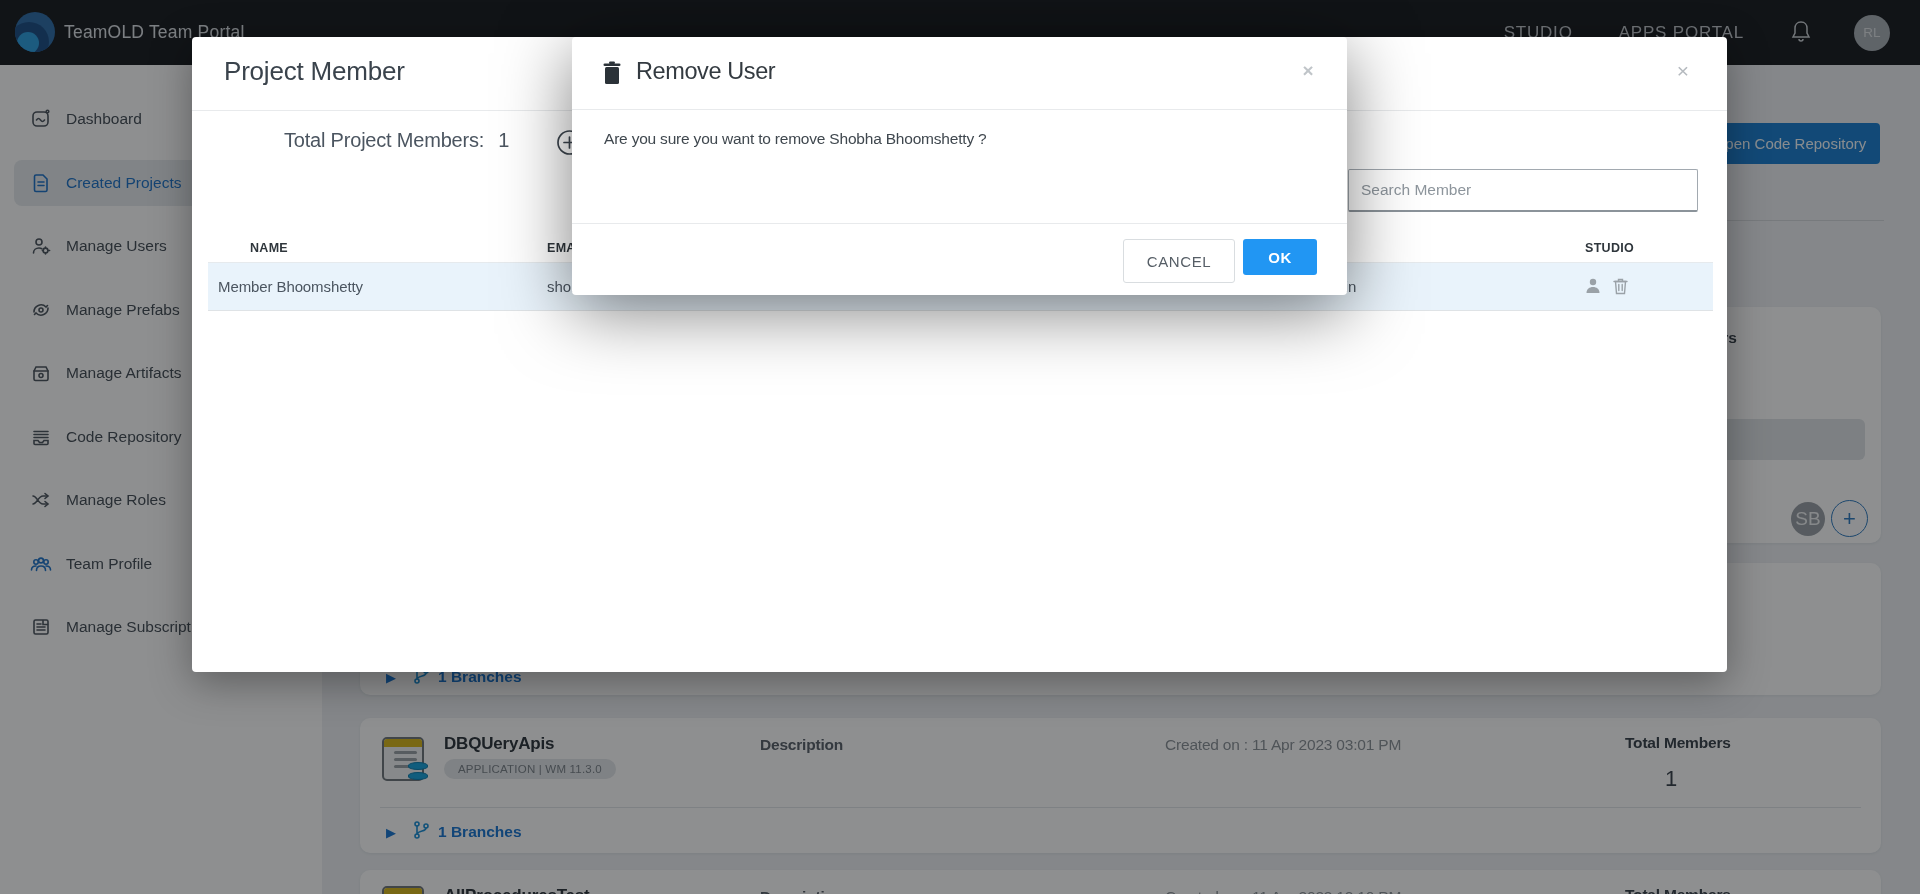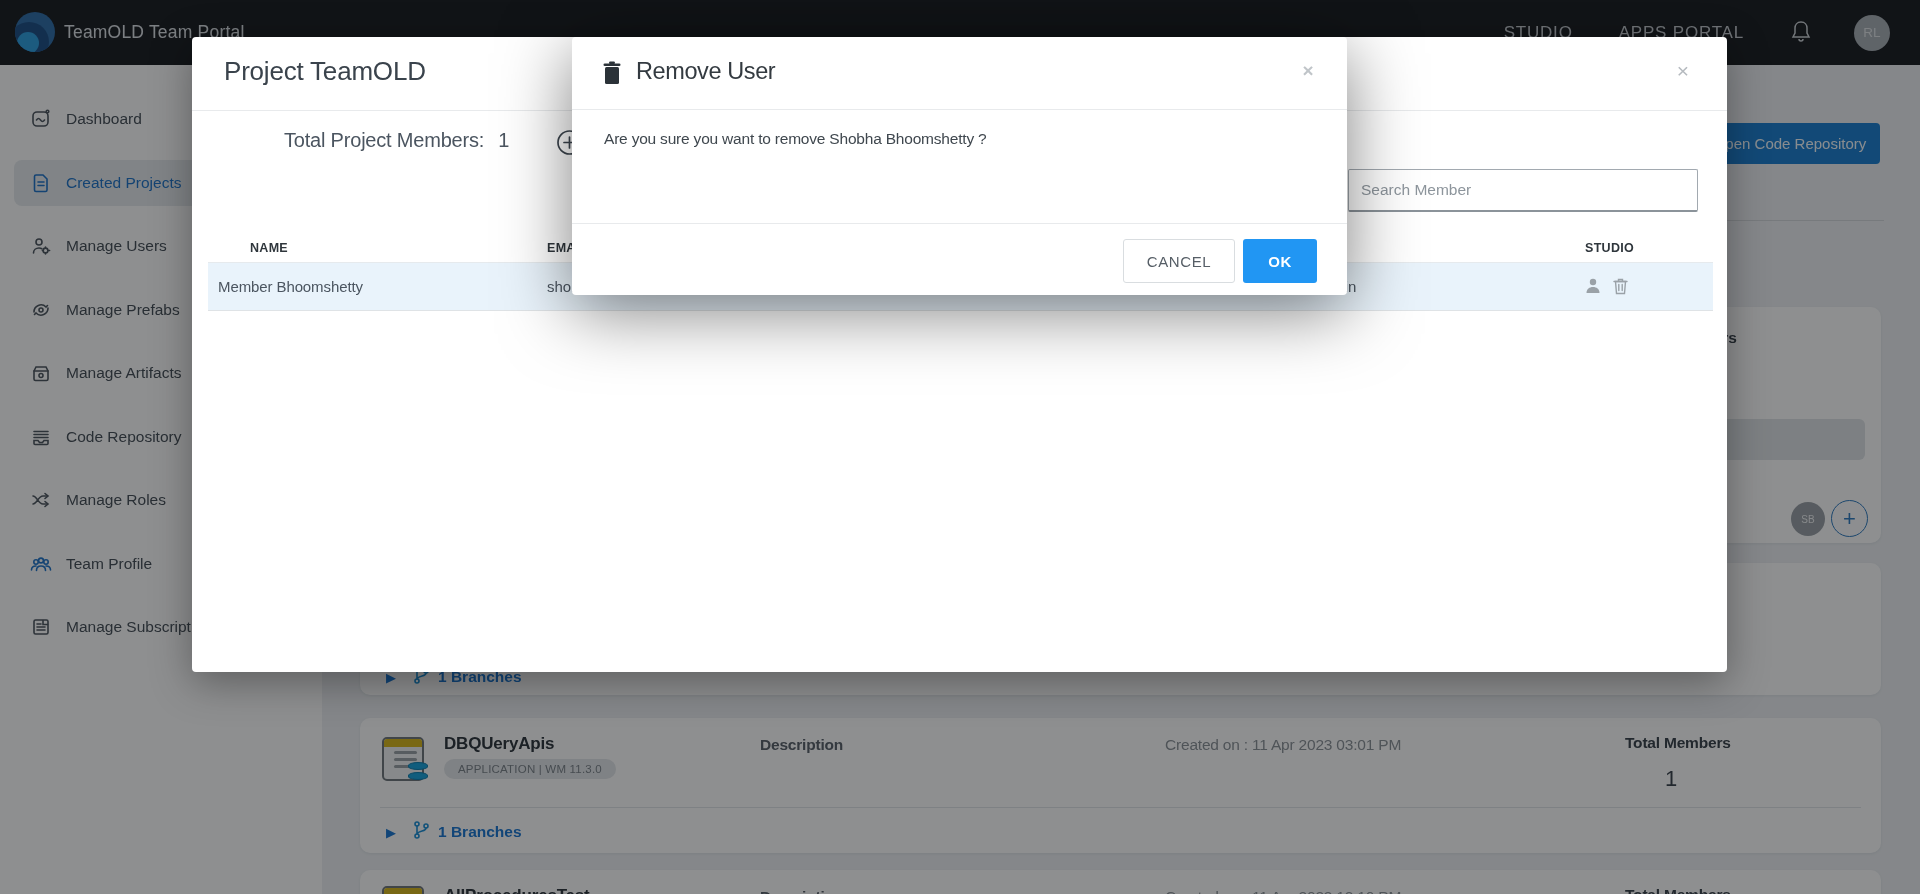--- a/index.html
+++ b/index.html
@@ -32,21 +32,21 @@
   .content { position:absolute; left:322px; top:65px; right:0; bottom:0; background:#eef1f4; overflow:hidden; }
   .open-repo-btn { position:absolute; left:1378px; top:58px; width:180px; height:41px; background:#1a7fd1;
                    color:#f4f9fd; font-size:15px; border:none; border-radius:4px; cursor:pointer; }
   .page-divider { position:absolute; left:18px; top:155px; width:1544px; height:1px; background:#d4d9dd; }
   .card { position:absolute; left:38px; width:1521px; background:#ffffff; border-radius:10px;
           box-shadow:0 1px 3px rgba(40,50,60,.08); }
   .card-a { top:242px; height:236px; }
   .card-a .tm-label { position:absolute; right:144px; top:22px; font-size:15.5px; font-weight:bold; color:#39424b; }
   .card-a .gray-box { position:absolute; right:16px; top:112px; width:430px; height:41px; background:#dfe3e7; border-radius:6px; }
   .avatar-sb { position:absolute; right:56px; top:195px; width:34px; height:34px; border-radius:50%;
-               background:#9aa0a6; color:#f0f2f4; font-size:10px; display:flex; align-items:center; justify-content:center; cursor:pointer; }
+               background:#9aa0a6; color:#f0f2f4; font-size:19px; display:flex; align-items:center; justify-content:center; cursor:pointer; }
   .plus-btn { position:absolute; right:13px; top:193px; width:37px; height:37px; border-radius:50%;
               background:#fdfeff; border:1.5px solid #2f7bc0; color:#2f7bc0; font-size:22px; font-weight:normal;
               display:flex; align-items:center; justify-content:center; cursor:pointer; }
   .card-b { top:498px; height:132px; }
   .card-c { top:653px; height:135px; }
   .card-d { top:805px; height:100px; }
   .branches-row { position:absolute; left:26px; height:36px; display:flex; align-items:center; cursor:pointer; }
   .card-b .branches-row { top:96px; }
   .card-c .branches-row { top:96px; }
   .expander { color:#1976d2; font-size:13px; margin-right:16px; }
@@ -100,21 +100,21 @@
   .rd-header { position:absolute; left:0; top:0; right:0; height:73px; border-bottom:1px solid #e8eaec; }
   .rd-trash { position:absolute; left:30px; top:24px; color:#2b3238; }
   .rd-title { position:absolute; left:64px; top:21px; font-size:23.5px; color:#333a40; letter-spacing:-.4px; }
   .rd-close { position:absolute; right:26px; top:21px; width:26px; height:26px; color:#c0c5c9; font-size:19px; font-weight:bold;
               display:flex; align-items:center; justify-content:center; cursor:pointer; }
   .rd-message { position:absolute; left:32px; top:93px; font-size:15.5px; color:#3f474e; letter-spacing:-.2px; }
   .rd-footer { position:absolute; left:0; right:0; top:186px; bottom:0; border-top:1px solid #e8eaec; }
   .rd-cancel { position:absolute; right:112px; top:15px; width:112px; height:44px; background:#fff;
                border:1px solid #d9dde0; border-radius:3px; color:#565e66; font-size:15px; letter-spacing:.6px;
                font-family:"Liberation Sans", sans-serif; cursor:pointer; }
-  .rd-ok { position:absolute; right:30px; top:15px; width:74px; height:44px; background:#2196f3; border:none;
+  .rd-ok { position:absolute; right:30px; top:15px; width:74px; height:36px; background:#2196f3; border:none;
            border-radius:3px; color:#ffffff; font-size:15px; letter-spacing:.6px; font-weight:bold;
            font-family:"Liberation Sans", sans-serif; cursor:pointer; }
 </style>
 </head>
 <body>
 
 <div id="app">
 
   <div class="topbar">
     <div class="logo">
@@ -295,21 +295,21 @@
       <div class="desc-label">Description</div>
       <div class="created-label">Created on : 11 Apr 2023 12:10 PM</div>
       <div class="tm-head">Total Members</div>
     </div>
   </div>
 
   <div class="overlay"></div>
 
   <div class="members-modal">
     <div class="mm-header">
-      <div class="mm-title">Project TeamOLD</div>
+      <div class="mm-title">Project Member</div>
       <div class="mm-close">×</div>
     </div>
     <div class="mm-total">
       <span>Total Project Members:</span><span class="val">1</span>
     </div>
     <div class="mm-add">
       <svg width="27" height="27" viewBox="0 0 27 27" fill="none" stroke="currentColor" stroke-width="1.7" stroke-linecap="round">
         <circle cx="13.5" cy="13.5" r="11.5"></circle>
           <path d="M13.5 8 v11 M8 13.5 h11"></path>
       </svg>

